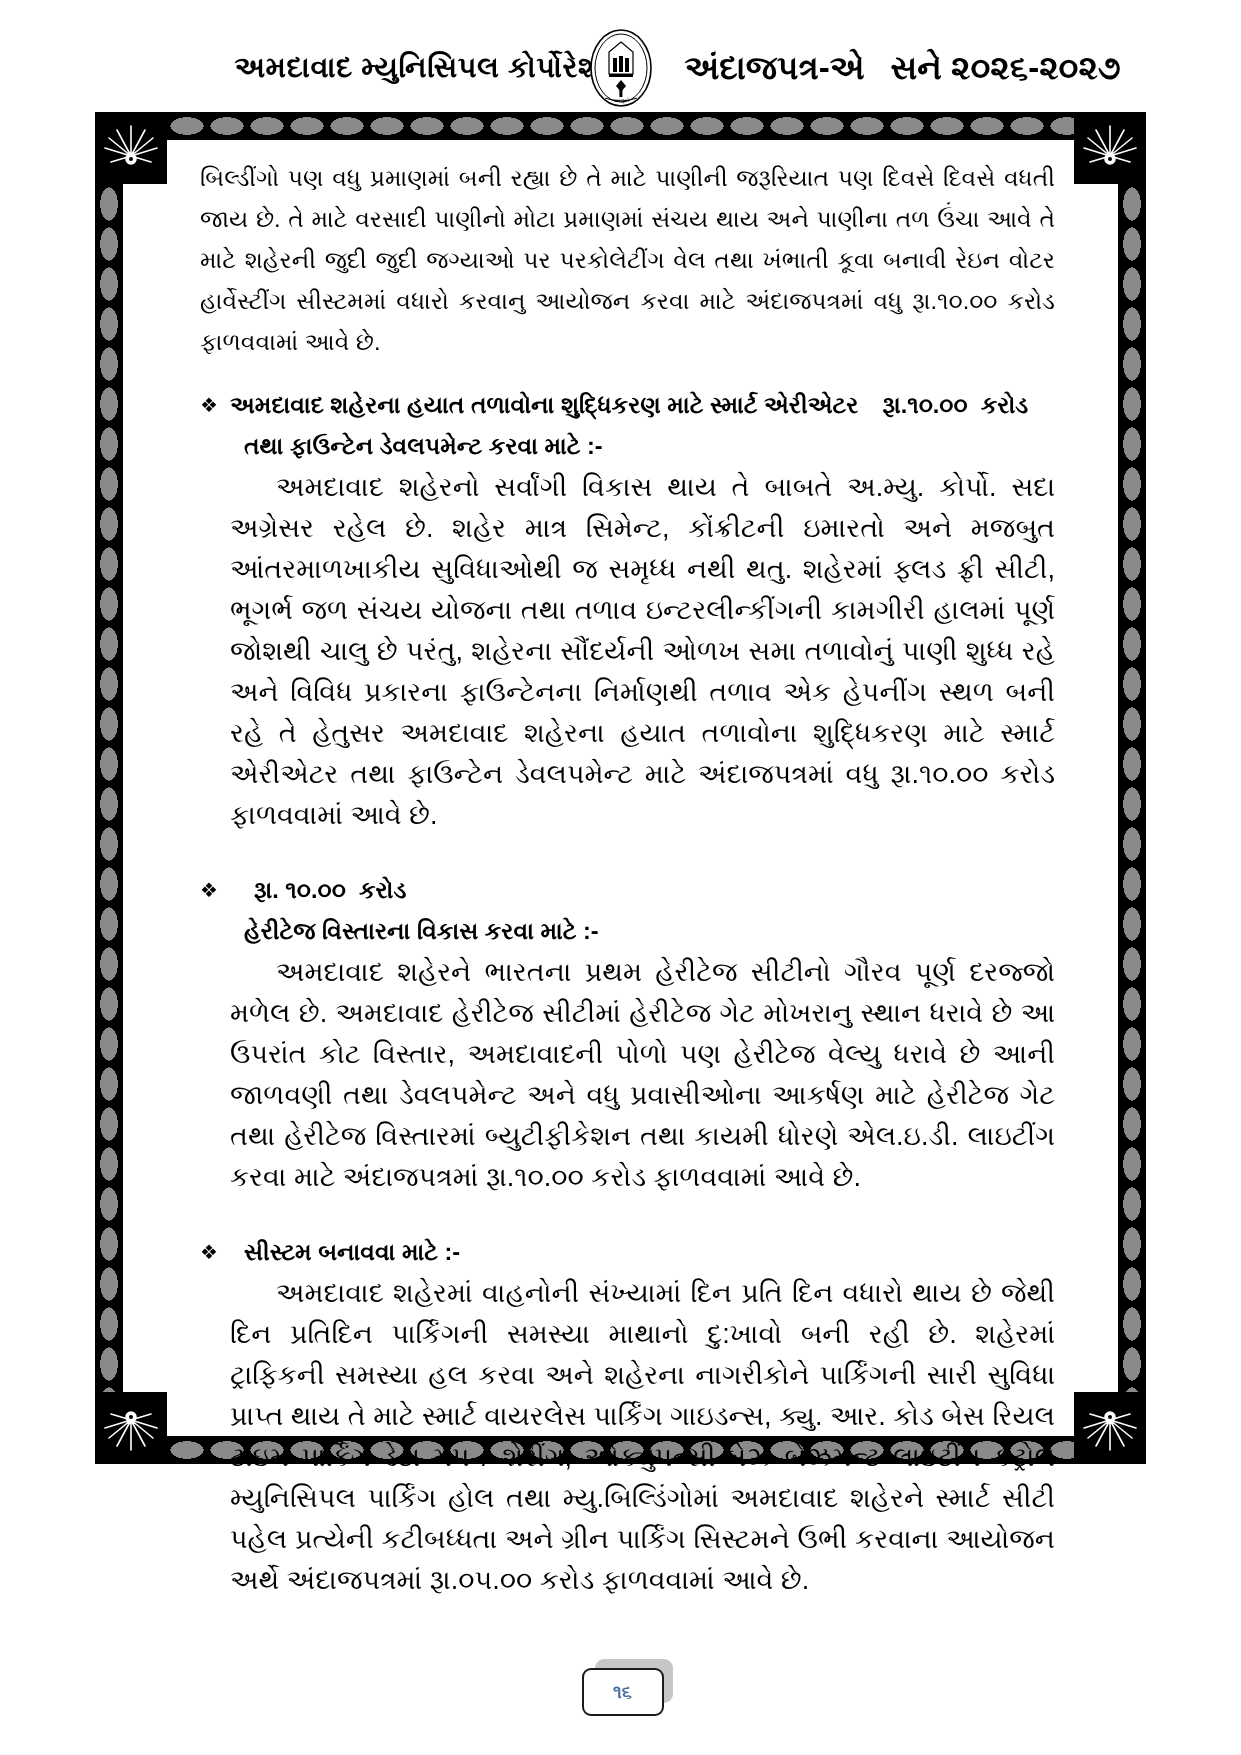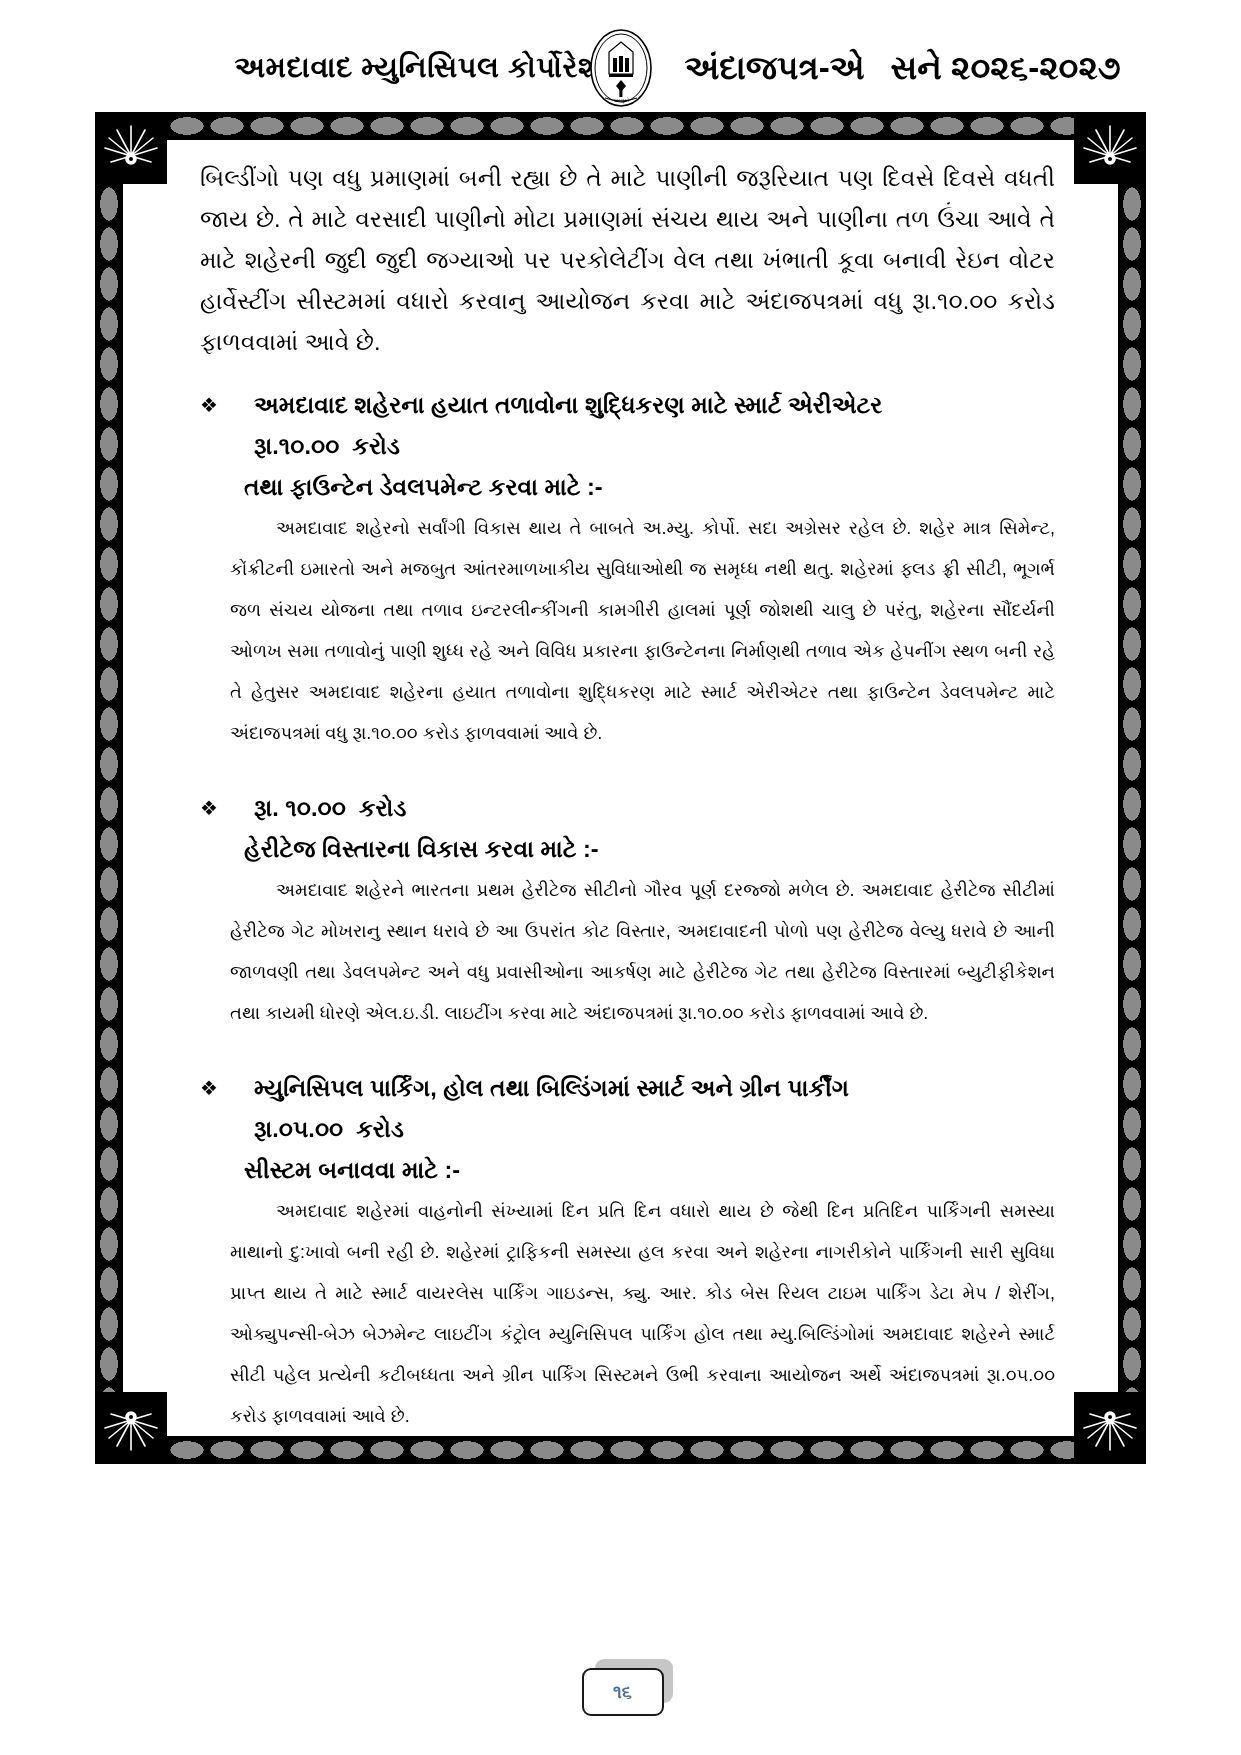--- a/index.html
+++ b/index.html
@@ -135,32 +135,31 @@
     width: 30px;
     font-size: 20px;
     line-height: 41px;
     font-weight: normal;
   }
   .bullet-body { flex: 1 1 auto; }
   .bullet-row1 {
     display: flex;
     justify-content: flex-start;
     align-items: baseline;
-    flex-direction: column;
   }
   .bullet-title { white-space: nowrap; }
   .bullet-amount { white-space: nowrap; padding-right: 4px; margin-left: 24px; }
   .bullet-row2 { margin-left: 14px; }
 
   .bullet-para {
     text-align: justify;
     text-indent: 46px;
     margin: 0;
     font-family: "Liberation Sans", "DejaVu Sans", sans-serif;
-    font-size: 18px;
+    font-size: 27px;
     line-height: 41px;
     padding-left: 30px;
   }
 
   .spacer-sm { height: 14px; }
 
   
   .pagenum-wrap {
     position: absolute;
     left: 0;
@@ -314,24 +313,20 @@
     </div>
     <p class="bullet-para">અમદાવાદ શહેરને ભારતના પ્રથમ હેરીટેજ સીટીનો ગૌરવ પૂર્ણ દરજ્જો મળેલ છે. અમદાવાદ હેરીટેજ સીટીમાં હેરીટેજ ગેટ મોખરાનુ સ્થાન ધરાવે છે આ ઉપરાંત કોટ વિસ્તાર, અમદાવાદની પોળો પણ હેરીટેજ વેલ્યુ ધરાવે છે આની જાળવણી તથા ડેવલપમેન્ટ અને વધુ પ્રવાસીઓના આકર્ષણ માટે હેરીટેજ ગેટ તથા હેરીટેજ વિસ્તારમાં બ્યુટીફીકેશન તથા કાયમી ધોરણે એલ.ઇ.ડી. લાઇટીંગ કરવા માટે અંદાજપત્રમાં રૂા.૧૦.૦૦ કરોડ ફાળવવામાં આવે છે.</p>
   </div>
 
   <div class="spacer-sm"></div>
 
   <div class="bullet-block">
     <div class="bullet-head">
       <span class="bullet-mark">❖</span>
       <span class="bullet-body">
-        <span class="bullet-row1">
-          <span class="bullet-title">મ્યુનિસિપલ પાર્કિંગ, હોલ તથા બિલ્ડિંગમાં સ્માર્ટ અને ગ્રીન પાર્કીંગ</span>
-          <span class="bullet-amount"><span>રૂા.૦૫.૦૦</span>&nbsp;&nbsp;<span>કરોડ</span></span>
-        </span>
         <span class="bullet-row2" style="display:block">સીસ્ટમ બનાવવા માટે :-</span>
       </span>
     </div>
     <p class="bullet-para">અમદાવાદ શહેરમાં વાહનોની સંખ્યામાં દિન પ્રતિ દિન વધારો થાય છે જેથી દિન પ્રતિદિન પાર્કિંગની સમસ્યા માથાનો દુ:ખાવો બની રહી છે. શહેરમાં ટ્રાફિકની સમસ્યા હલ કરવા અને શહેરના નાગરીકોને પાર્કિંગની સારી સુવિધા પ્રાપ્ત થાય તે માટે સ્માર્ટ વાયરલેસ પાર્કિંગ ગાઇડન્સ, ક્યુ. આર. કોડ બેસ  રિયલ ટાઇમ પાર્કિંગ ડેટા મેપ / શેરીંગ, ઓક્યુપન્સી-બેઝ બેઝમેન્ટ લાઇટીંગ કંટ્રોલ મ્યુનિસિપલ પાર્કિંગ હોલ તથા મ્યુ.બિલ્ડિંગોમાં અમદાવાદ શહેરને સ્માર્ટ સીટી પહેલ પ્રત્યેની કટીબધ્ધતા અને ગ્રીન પાર્કિંગ સિસ્ટમને ઉભી કરવાના આયોજન અર્થે અંદાજપત્રમાં રૂા.૦૫.૦૦ કરોડ ફાળવવામાં આવે છે.</p>
   </div>
 
 </div>
 
 <div class="pagenum-wrap">
   <div class="pagenum">

